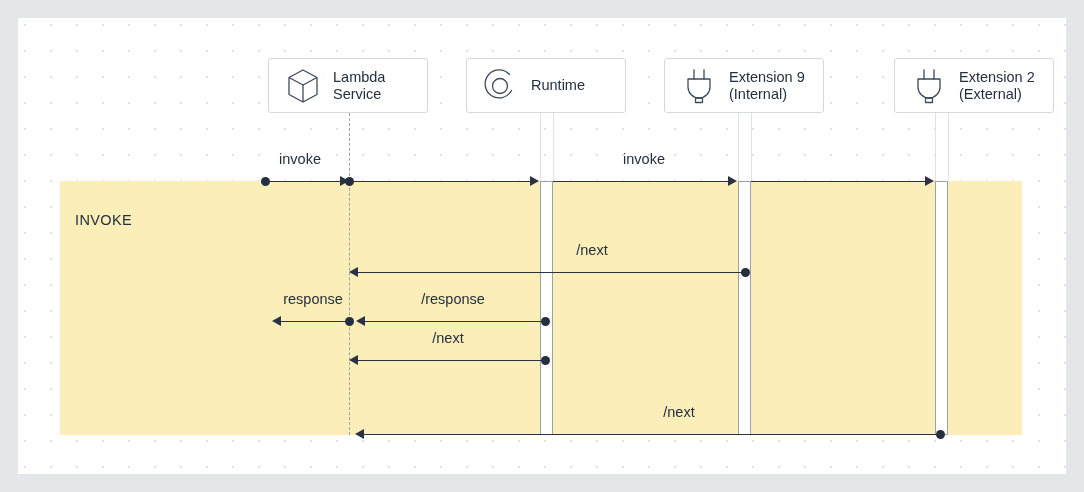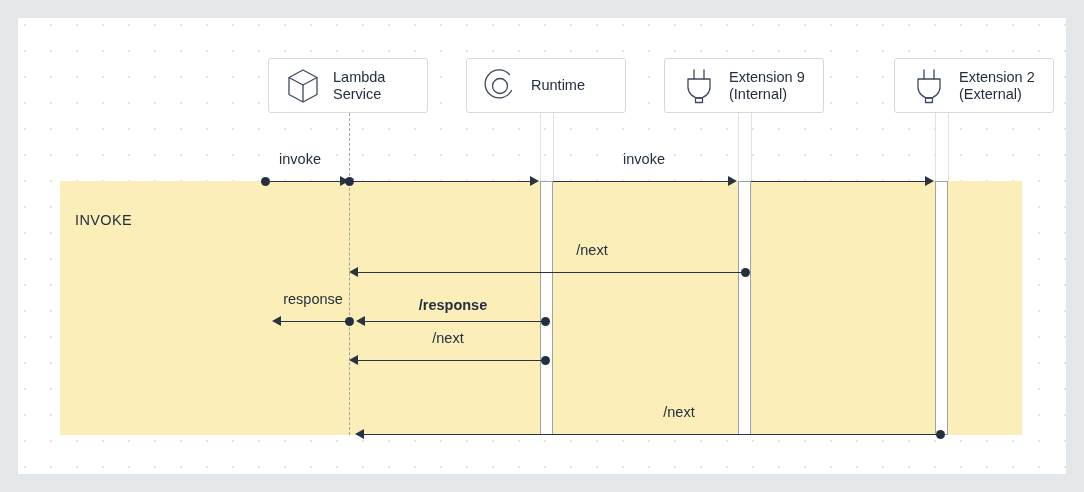--- a/index.html
+++ b/index.html
@@ -212,21 +212,21 @@
     <div class="msg-label" style="left:574px; top:224px;">/next</div>
 
     <div class="msg-dot" style="left:327px; top:299px;"></div>
     <div class="msg-line" style="left:263px; top:303px; width:68px;"></div>
     <div class="msg-arrow left" style="left:254px; top:298px;"></div>
     <div class="msg-label" style="left:295px; top:273px;">response</div>
 
     <div class="msg-dot" style="left:523px; top:299px;"></div>
     <div class="msg-line" style="left:347px; top:303px; width:180px;"></div>
     <div class="msg-arrow left" style="left:338px; top:298px;"></div>
-    <div class="msg-label" style="left:435px; top:279px;font-weight:bold;">/response</div>
+    <div class="msg-label" style="left:435px; top:273px;">/response</div>
 
     <div class="msg-dot" style="left:523px; top:338px;"></div>
     <div class="msg-line" style="left:340px; top:342px; width:187px;"></div>
     <div class="msg-arrow left" style="left:331px; top:337px;"></div>
     <div class="msg-label" style="left:430px; top:312px;">/next</div>
 
     <div class="msg-dot" style="left:918px; top:412px;"></div>
     <div class="msg-line" style="left:346px; top:416px; width:576px;"></div>
     <div class="msg-arrow left" style="left:337px; top:411px;"></div>
     <div class="msg-label" style="left:661px; top:386px;">/next</div>

